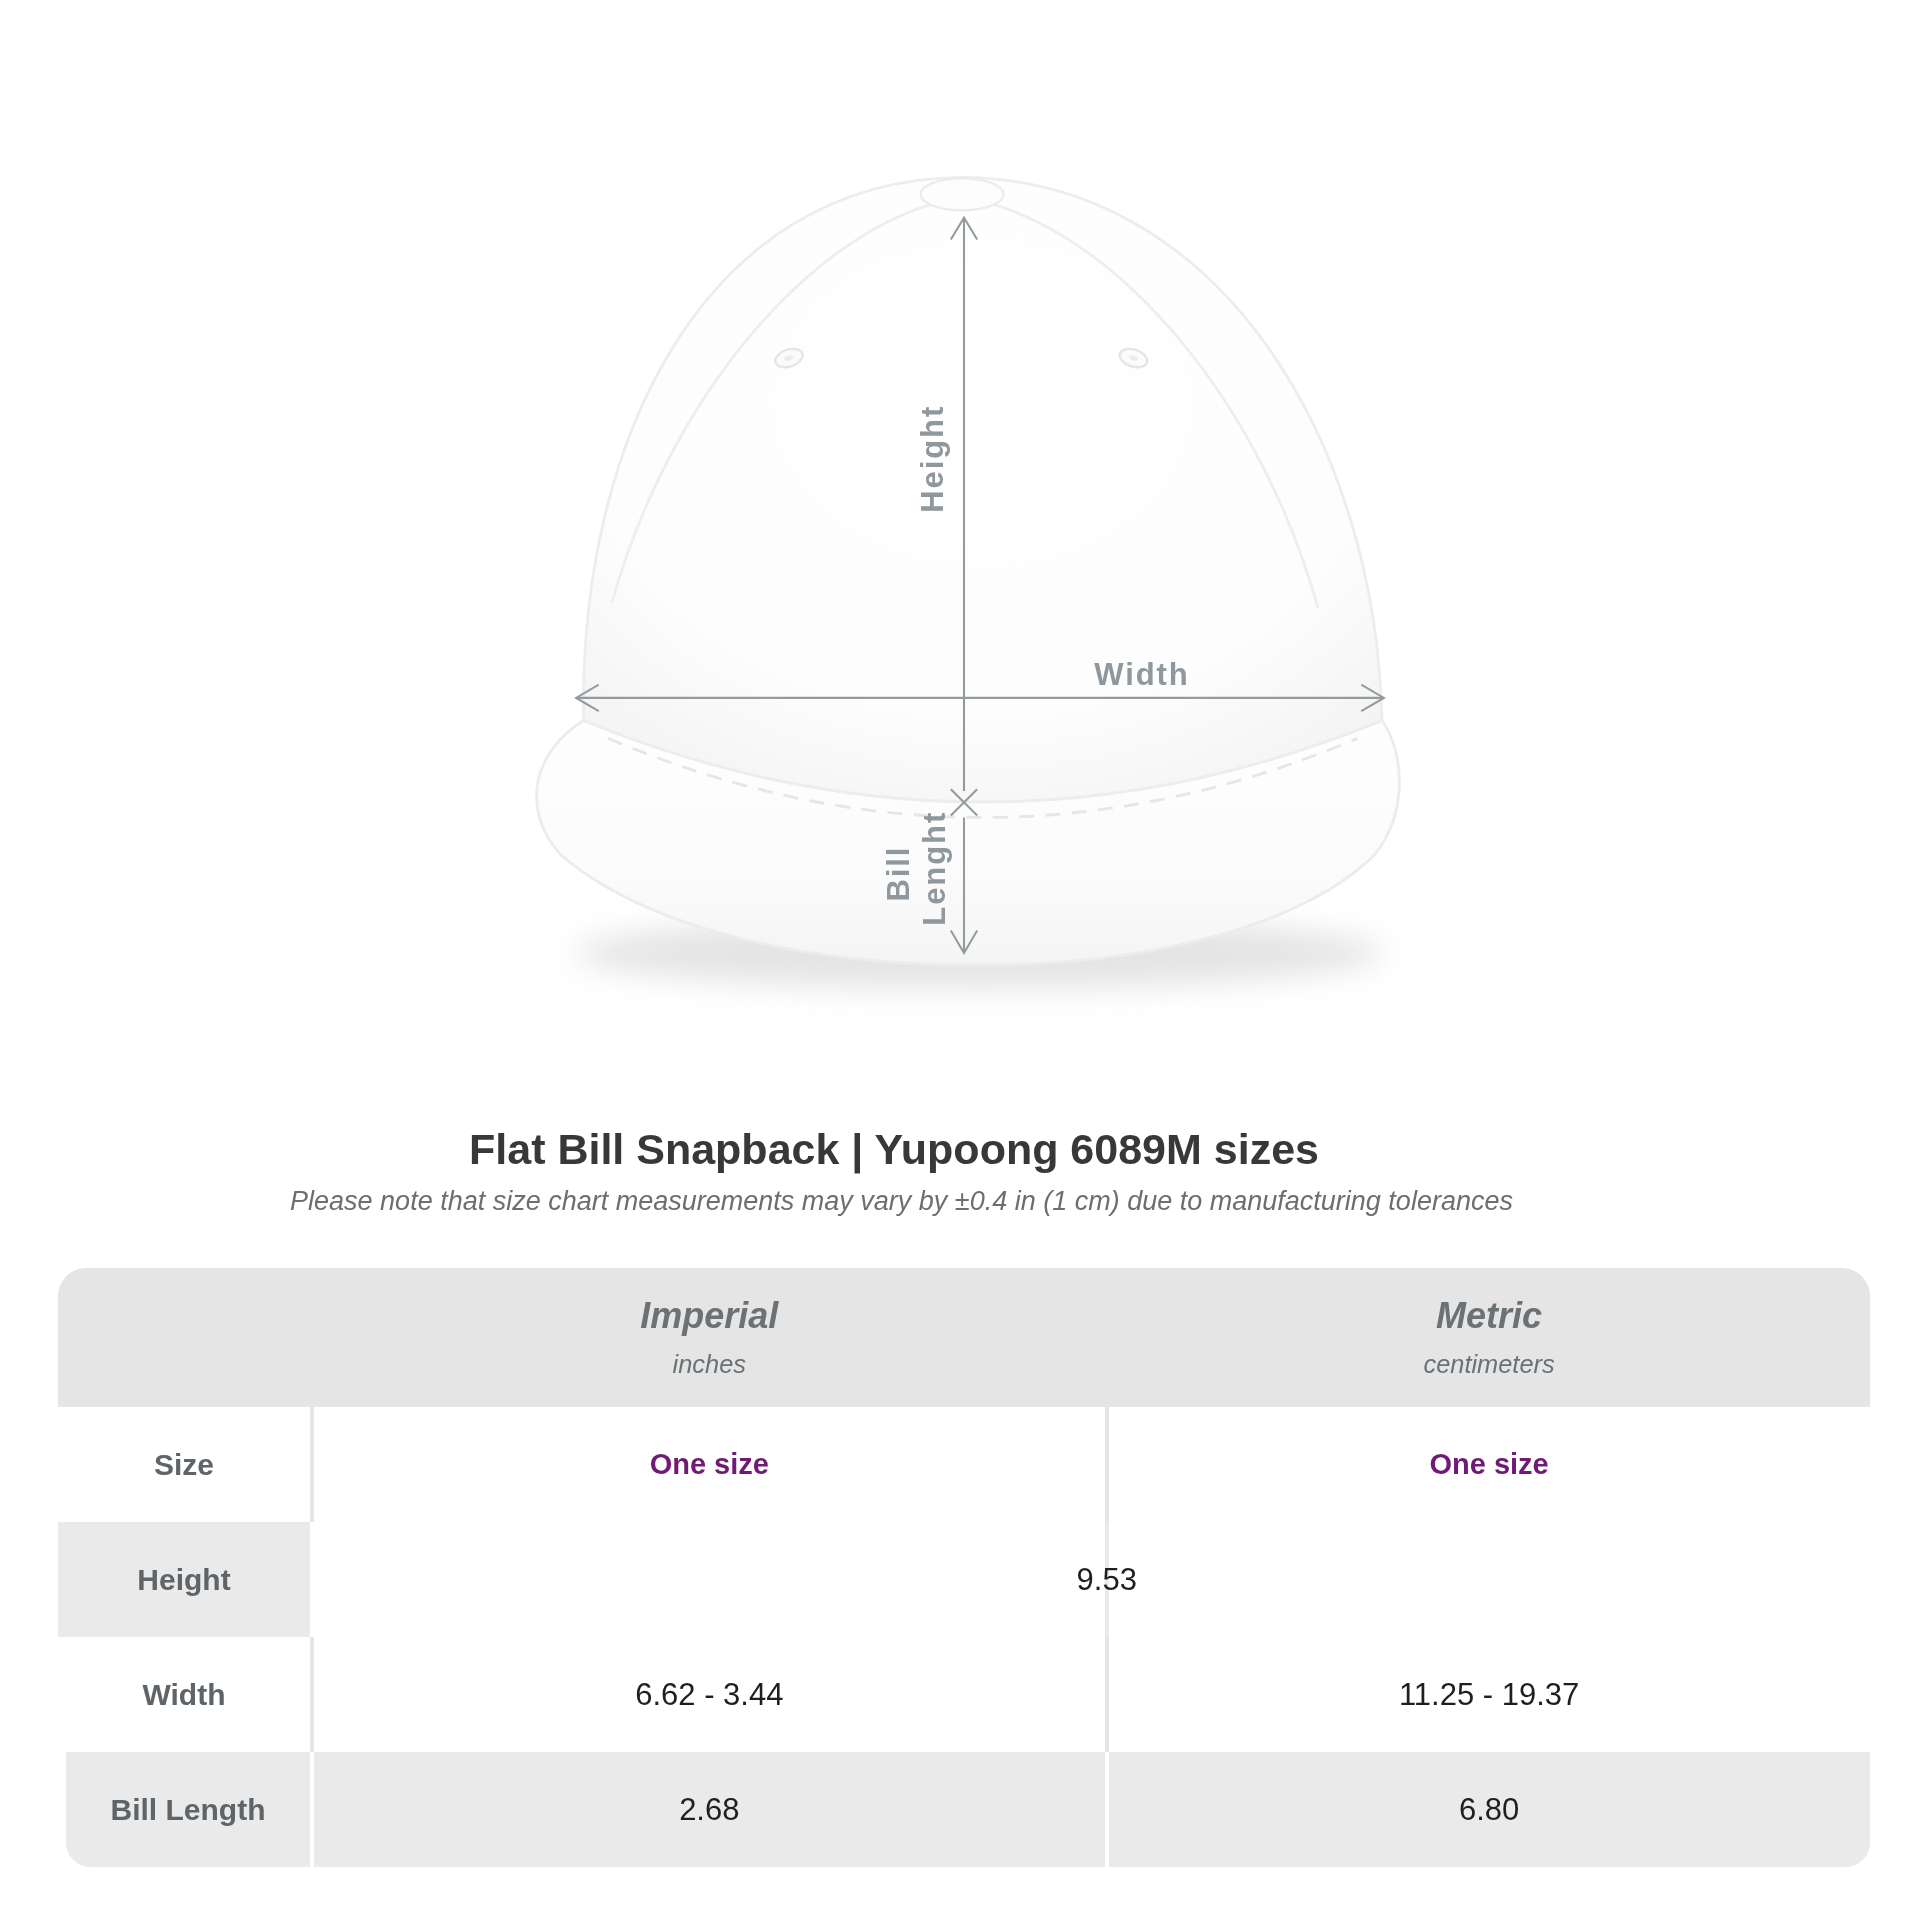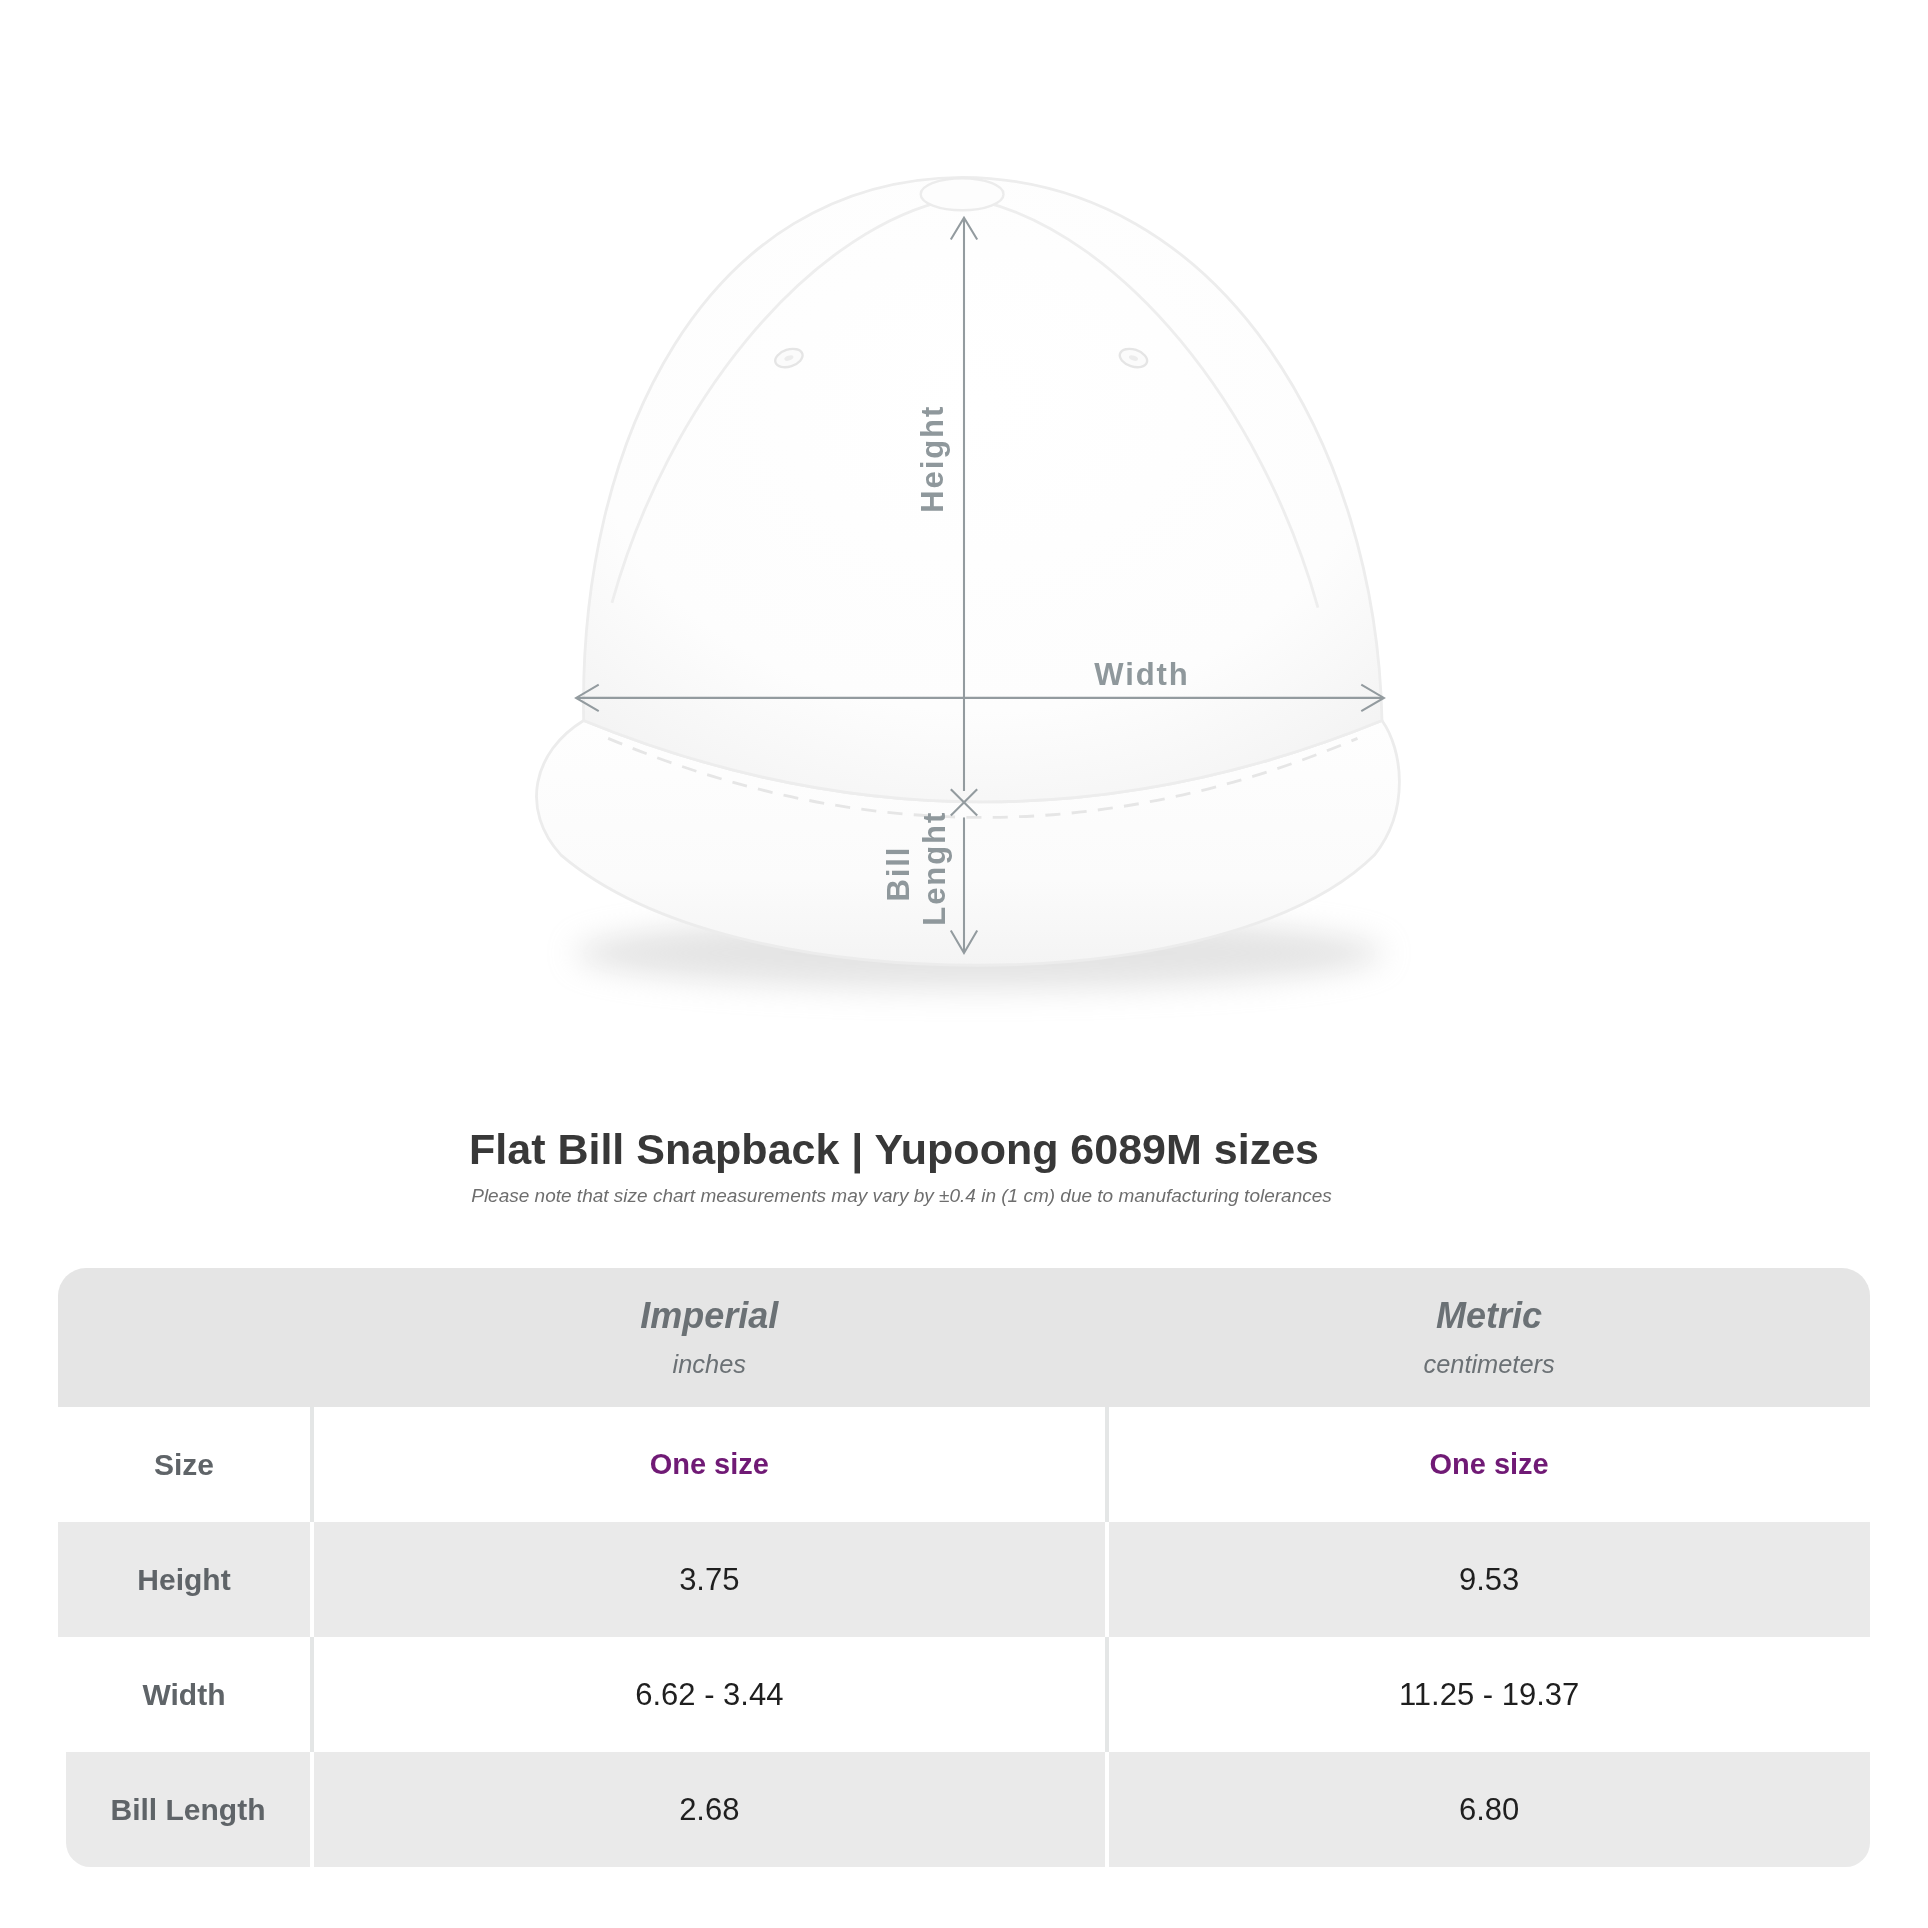--- a/index.html
+++ b/index.html
@@ -32,21 +32,21 @@
     text-align: center;
   }
   .page-title {
     font-size: 43px;
     font-weight: bold;
     color: #383838;
     line-height: 1.1;
   }
   .page-subtitle {
     margin-top: 11.3px;
-    font-size: 19px;
+    font-size: 27px;
     font-style: italic;
     color: #6e6e6e;
     line-height: 1.2;
     padding-left: 15px;
   }
 
   
   .size-table {
     position: absolute;
     left: 58px;
@@ -215,21 +215,20 @@
       <div class="cell cell-label row-label">Size</div>
       <div class="sep"></div>
       <div class="cell cell-imperial row-value onesize">One size</div>
       <div class="sep"></div>
       <div class="cell cell-metric row-value onesize">One size</div>
     </div>
 
     <div class="t-row gray tbl-grid">
       <div class="cell cell-label row-label">Height</div>
       <div class="sep"></div>
-      <div class="cell cell-imperial row-value">3.75</div>
       <div class="sep"></div>
       <div class="cell cell-metric row-value">9.53</div>
     </div>
 
     <div class="t-row white tbl-grid">
       <div class="cell cell-label row-label">Width</div>
       <div class="sep"></div>
       <div class="cell cell-imperial row-value">6.62 - 3.44</div>
       <div class="sep"></div>
       <div class="cell cell-metric row-value">11.25 - 19.37</div>

